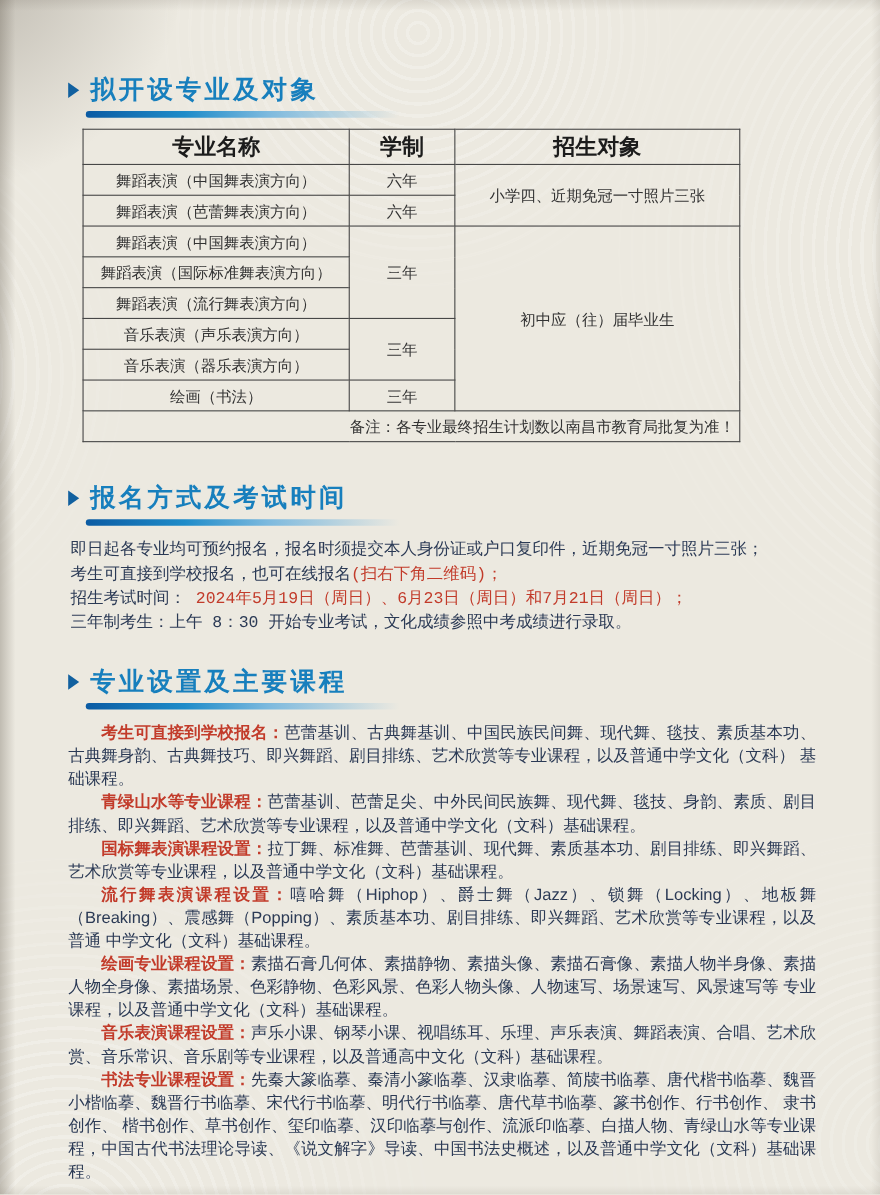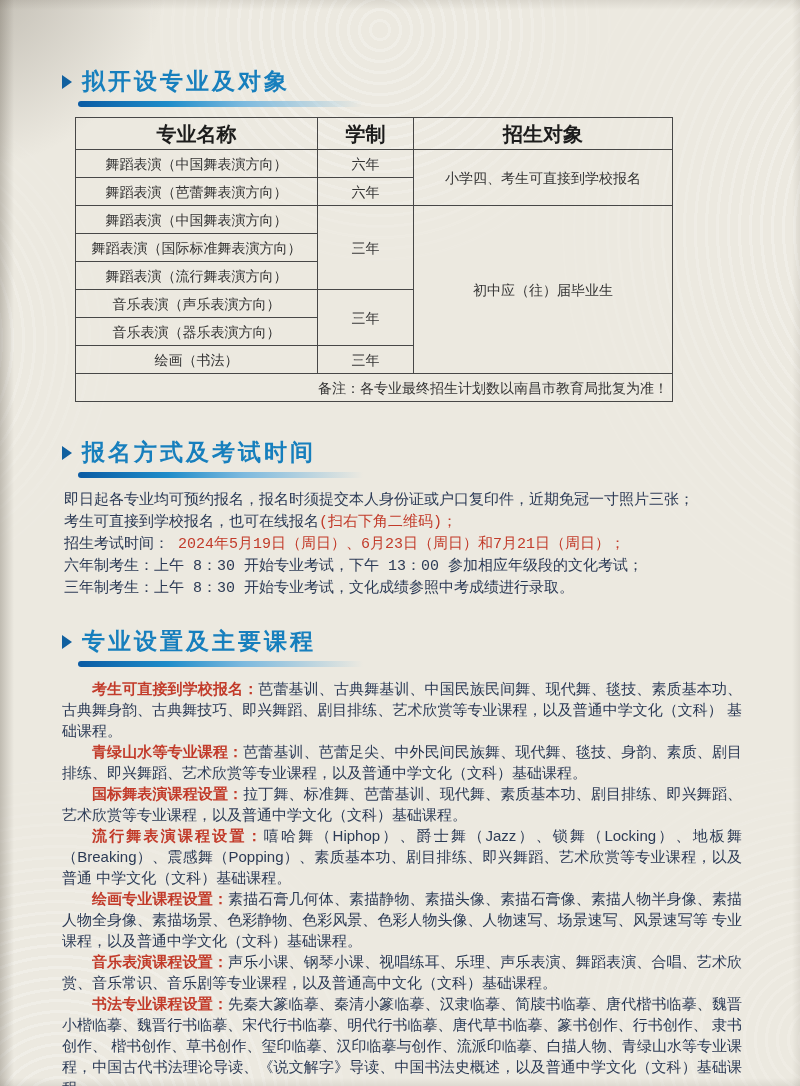--- a/index.html
+++ b/index.html
@@ -105,21 +105,21 @@
         <tr>
           <th>专业名称</th>
           <th>学制</th>
           <th>招生对象</th>
         </tr>
       </thead>
       <tbody>
         <tr>
           <td>舞蹈表演（中国舞表演方向）</td>
           <td>六年</td>
-          <td rowspan="2">小学四、考生可直接到学校报名</td>
+          <td rowspan="2">小学四、近期免冠一寸照片三张</td>
         </tr>
         <tr>
           <td>舞蹈表演（芭蕾舞表演方向）</td>
           <td>六年</td>
         </tr>
         <tr>
           <td>舞蹈表演（中国舞表演方向）</td>
           <td rowspan="3">三年</td>
           <td rowspan="6">初中应（往）届毕业生</td>
         </tr>
@@ -150,21 +150,20 @@
   <section class="sec-enroll">
     <div class="sec-head">
       <span class="arrow"></span>
       <h2 class="sec-title">报名方式及考试时间</h2>
     </div>
     <div class="underline"></div>
     <div class="enroll-lines">
       <p><span>即日起各专业均可预约报名，报名时须提交本人身份证或户口复印件，近期免冠一寸照片三张；</span><span class="red"></span></p>
       <p><span>考生可直接到学校报名，也可在线报名</span><span class="red">(扫右下角二维码)；</span></p>
       <p><span>招生考试时间： </span><span class="red">2024年5月19日（周日）、6月23日（周日）和7月21日（周日）；</span></p>
-      <p><span>六年制考生：上午 8：30 开始专业考试，下午 13：00 参加相应年级段的文化考试；</span><span class="red"></span></p>
       <p><span>三年制考生：上午 8：30 开始专业考试，文化成绩参照中考成绩进行录取。</span><span class="red"></span></p>
     </div>
   </section>
 
   <section class="sec-courses">
     <div class="sec-head">
       <span class="arrow"></span>
       <h2 class="sec-title">专业设置及主要课程</h2>
     </div>
     <div class="underline"></div>

